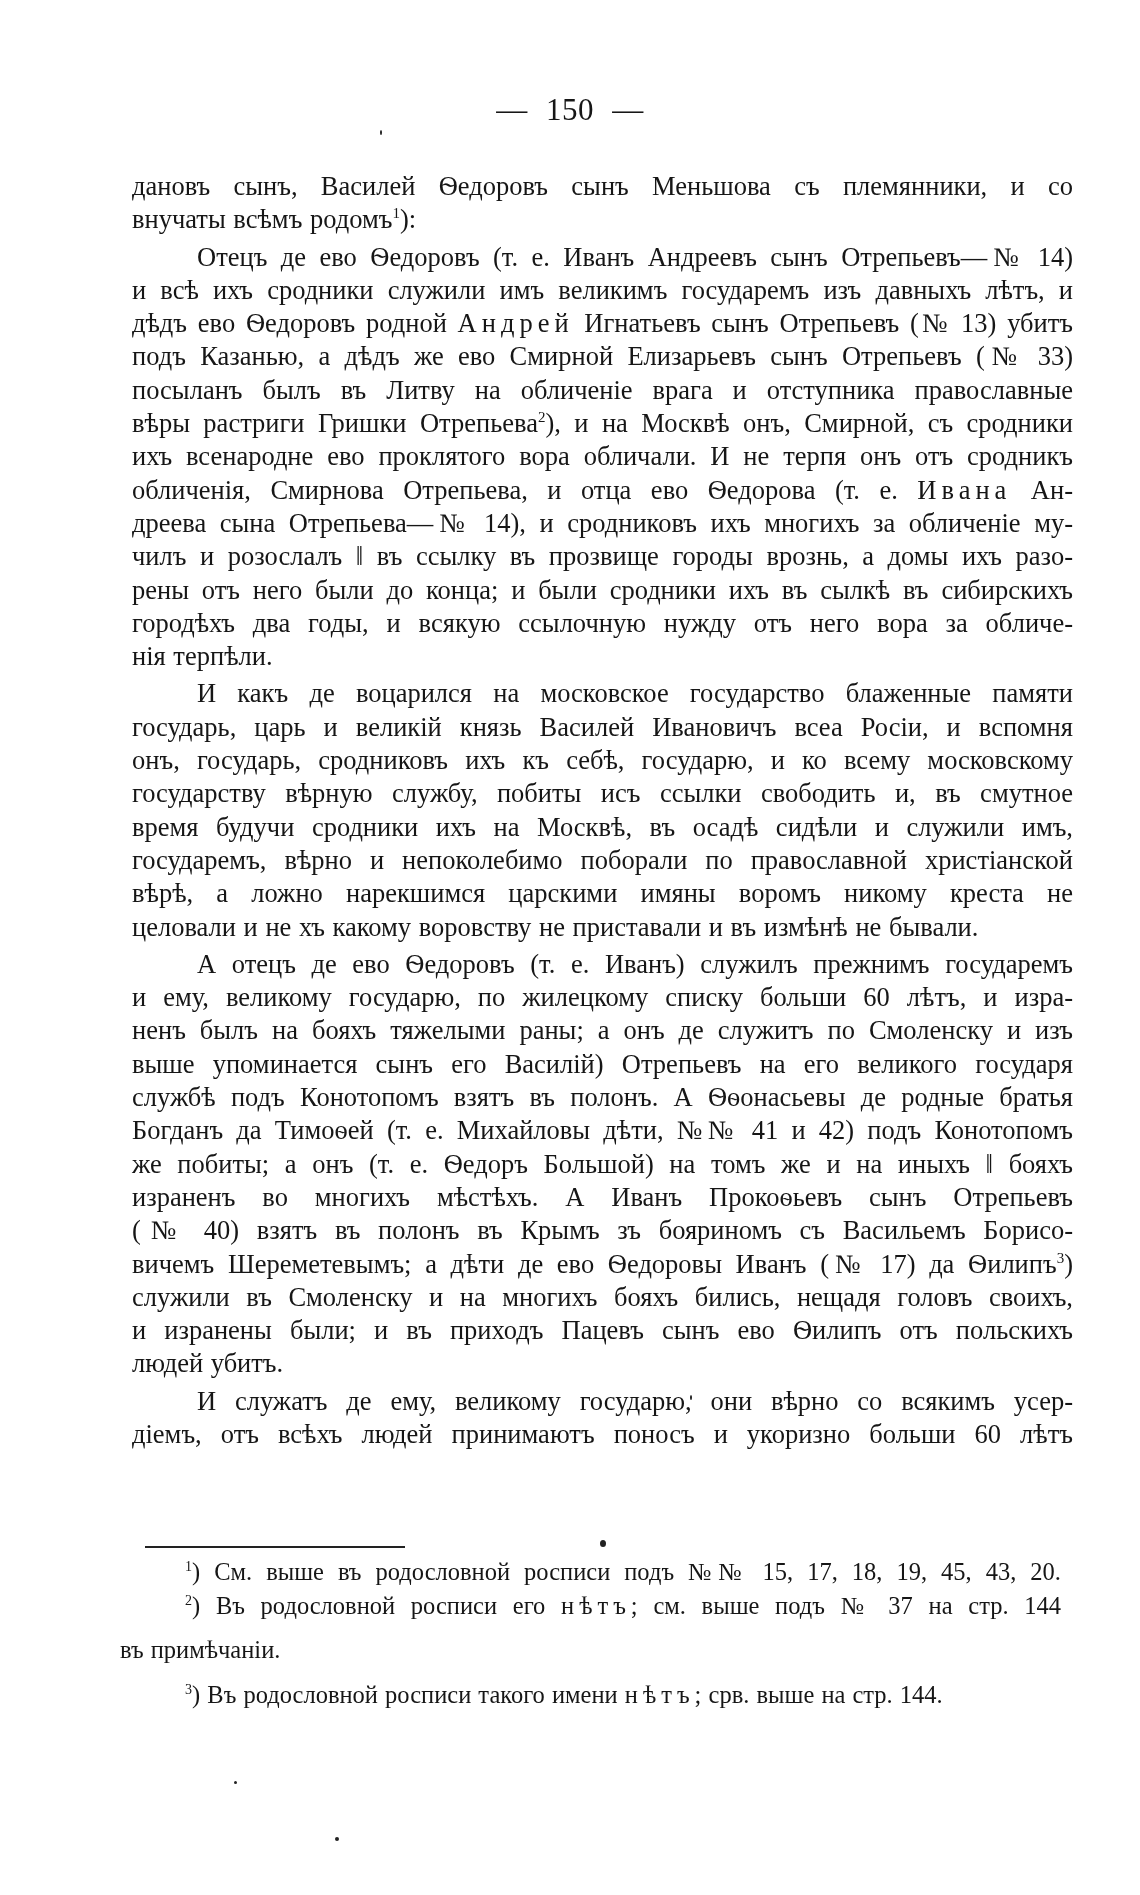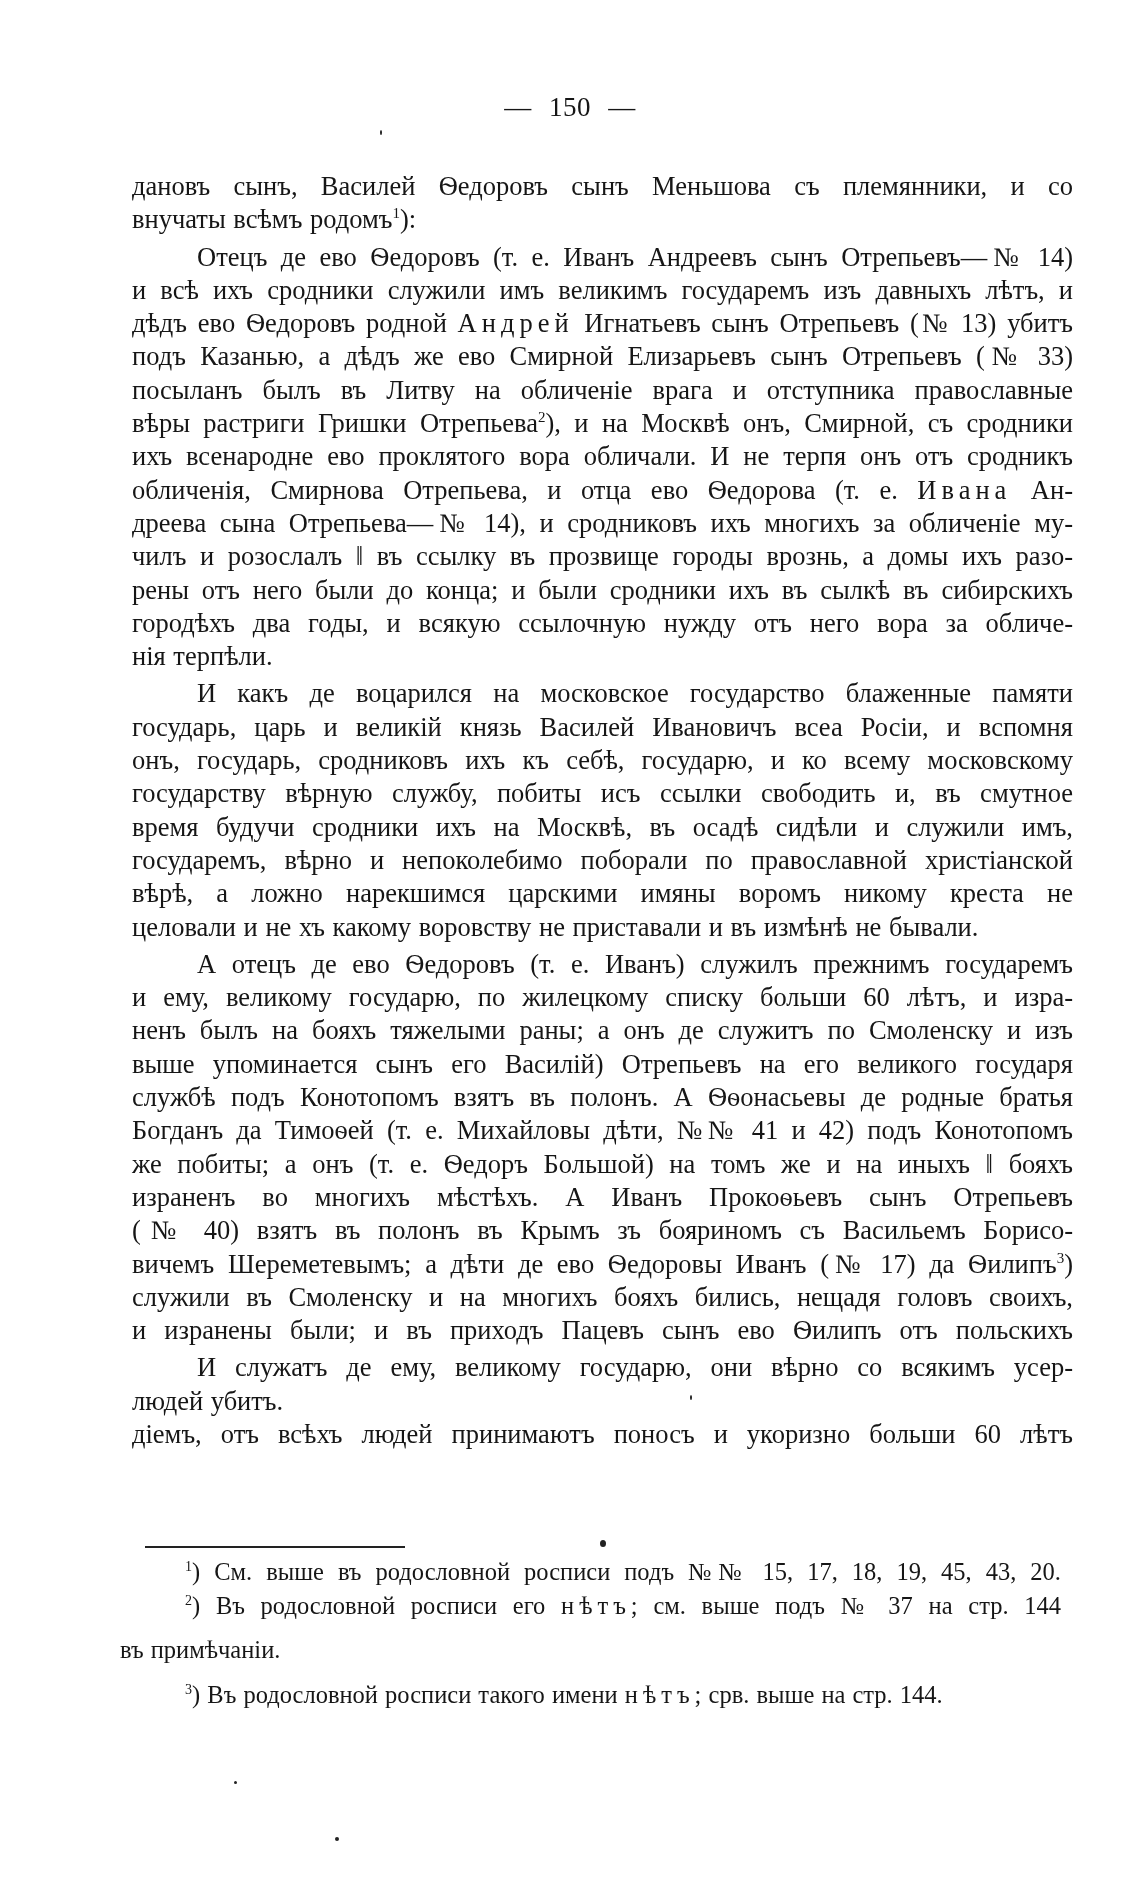--- a/index.html
+++ b/index.html
@@ -1,19 +1,19 @@
 <!DOCTYPE html>
 <html><head>
 <meta charset="utf-8">
 <style>
   html, body { margin: 0; padding: 0; background: #ffffff; }
   body { width: 1140px; height: 1895px; position: relative; overflow: hidden; color: #161616;
          font-family: "Liberation Serif", "DejaVu Serif", serif; }
   .page-header { position: absolute; top: 92px; left: 0; width: 1140px; text-align: center;
-                 font-size: 27px; letter-spacing: 0.5px; }
+                 font-size: 31px; letter-spacing: 0.5px; }
   .page-header .dash { display: inline-block; margin: 0 10px; }
   .body-text { position: absolute; left: 132px; top: 170px; width: 941px; }
   .line { height: 33.3px; line-height: 33.3px; font-size: 26.5px; white-space: nowrap;
           text-align: justify; text-align-last: justify; overflow: visible; word-spacing: 1px; }
   .line.last { text-align-last: left; }
   .line.indent { padding-left: 65px; box-sizing: border-box; }
   .line.para-start { margin-top: 4px; }
   .sup { font-size: 15px; vertical-align: 10px; line-height: 0; }
   .spaced { letter-spacing: 5px; }
   .footnote-rule { position: absolute; left: 145px; top: 1546px; width: 260px; height: 0;
@@ -64,22 +64,22 @@
     <div class="line"><span>ненъ былъ на бояхъ тяжелыми раны; а онъ де служитъ по Смоленску и изъ</span></div>
     <div class="line"><span>выше упоминается сынъ его Василій) Отрепьевъ на его великого государя</span></div>
     <div class="line"><span>службѣ подъ Конотопомъ взятъ въ полонъ. А Ѳѳонасьевы де родные братья</span></div>
     <div class="line"><span>Богданъ да Тимоѳей (т. е. Михайловы дѣти, №№ 41 и 42) подъ Конотопомъ</span></div>
     <div class="line"><span>же побиты; а онъ (т. е. Ѳедоръ Большой) на томъ же и на иныхъ ‖ бояхъ</span></div>
     <div class="line"><span>израненъ во многихъ мѣстѣхъ. А Иванъ Прокоѳьевъ сынъ Отрепьевъ</span></div>
     <div class="line"><span>(№ 40) взятъ въ полонъ въ Крымъ зъ бояриномъ съ Васильемъ Борисо-</span></div>
     <div class="line"><span>вичемъ Шереметевымъ; а дѣти де ево Ѳедоровы Иванъ (№ 17) да Ѳилипъ</span><span class="sup">3</span><span>)</span></div>
     <div class="line"><span>служили въ Смоленску и на многихъ бояхъ бились, нещадя головъ своихъ,</span></div>
     <div class="line"><span>и изранены были; и въ приходъ Пацевъ сынъ ево Ѳилипъ отъ польскихъ</span></div>
+    <div class="line last"><span>людей убитъ.</span></div>
     <div class="line indent para-start"><span>И служатъ де ему, великому государю, они вѣрно со всякимъ усер-</span></div>
-    <div class="line last"><span>людей убитъ.</span></div>
     <div class="line"><span>діемъ, отъ всѣхъ людей принимаютъ поносъ и укоризно больши 60 лѣтъ</span></div>
   </div>
 
 <div class="footnote-rule"></div>
 
 <div class="footnotes" id="footnotes">
     <div class="fn-line indent"><span class="sup">1</span><span>) См. выше въ родословной росписи подъ №№ 15, 17, 18, 19, 45, 43, 20.</span></div>
     <div class="fn-line indent"><span class="sup">2</span><span>) Въ родословной росписи его </span><span class="spaced">нѣтъ</span><span>; см. выше подъ № 37 на стр. 144</span></div>
     <div class="fn-line last"><span>въ примѣчаніи.</span></div>
     <div class="fn-line indent last"><span class="sup">3</span><span>) Въ родословной росписи такого имени </span><span class="spaced">нѣтъ</span><span>; срв. выше на стр. 144.</span></div>

